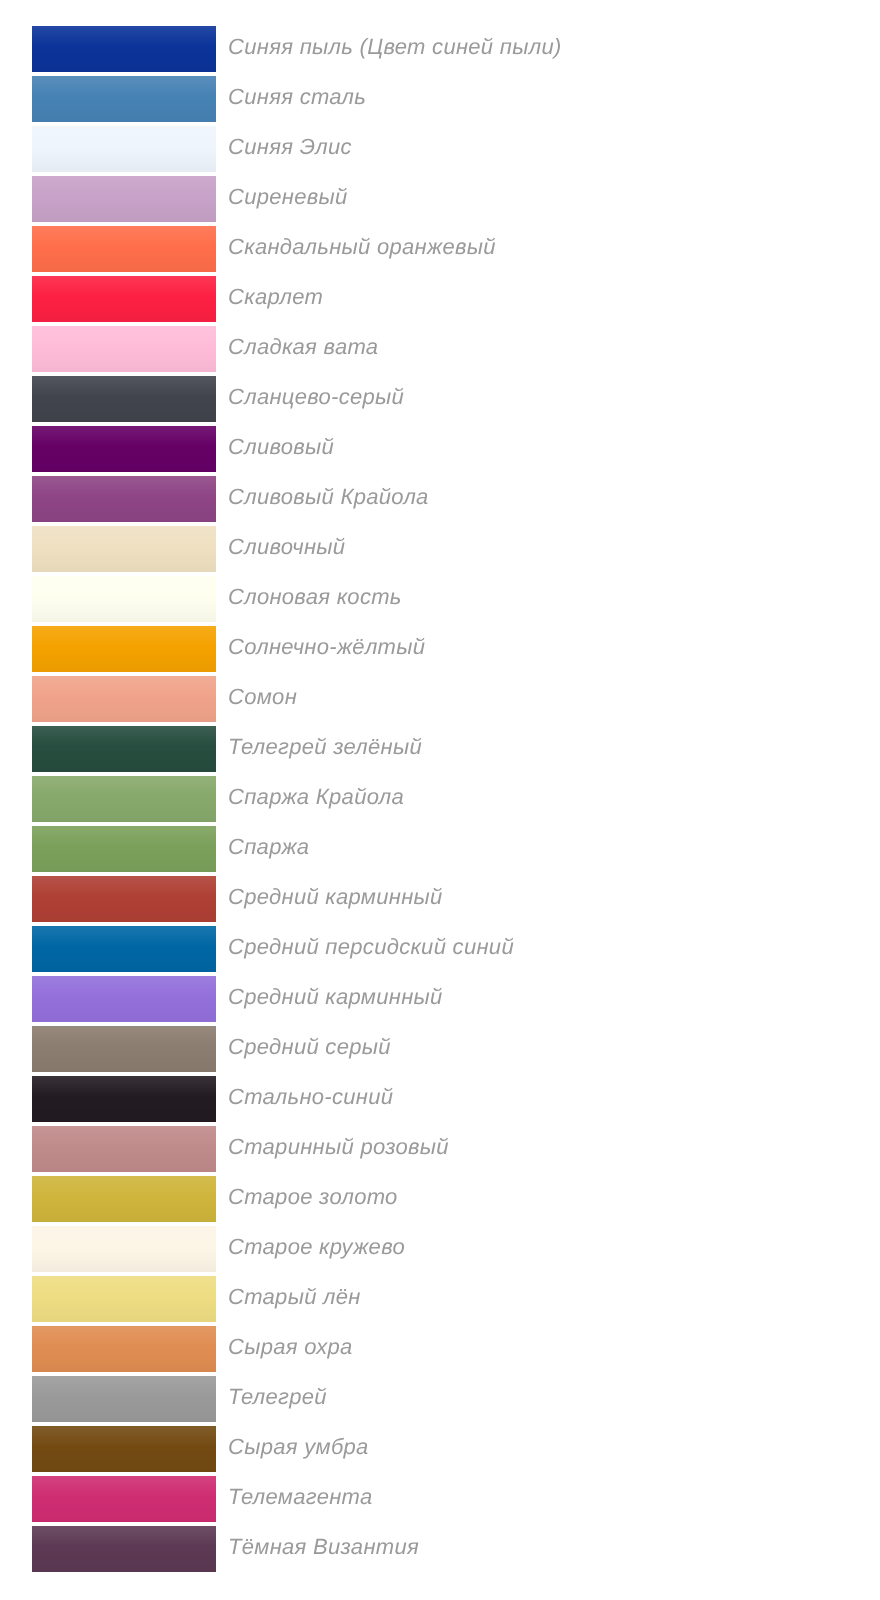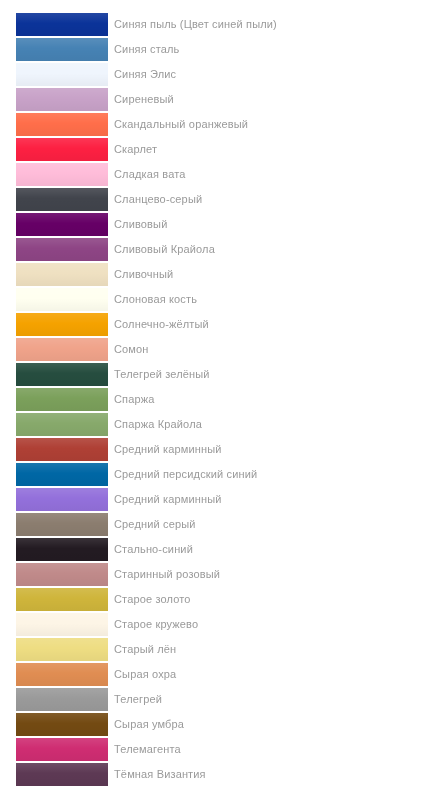--- a/index.html
+++ b/index.html
@@ -18,20 +18,21 @@
   #color-list {
     display: block;
     padding-top: 12px;
     box-sizing: border-box;
   }
   .color-row {
     display: flex;
     align-items: center;
     height: 25px;
     box-sizing: border-box;
+    font-style: italic;
   }
   .swatch {
     width: 92px;
     height: 23px;
     margin-left: 16px;
     flex: 0 0 auto;
     box-sizing: border-box;
     background-image: linear-gradient(to bottom,
         rgba(255,255,255,0.10) 0%,
         rgba(255,255,255,0.00) 45%,
@@ -107,26 +108,26 @@
     </div>
     <div class="color-row">
       <div class="swatch" style="background-color: rgb(240, 163, 138);"></div>
       <div class="color-label">Сомон</div>
     </div>
     <div class="color-row">
       <div class="swatch" style="background-color: rgb(38, 77, 63);"></div>
       <div class="color-label">Телегрей зелёный</div>
     </div>
     <div class="color-row">
+      <div class="swatch" style="background-color: rgb(135, 169, 107);"></div>
+      <div class="color-label">Спаржа Крайола</div>
+    </div>
+    <div class="color-row">
       <div class="swatch" style="background-color: rgb(123, 160, 91);"></div>
       <div class="color-label">Спаржа</div>
-    </div>
-    <div class="color-row">
-      <div class="swatch" style="background-color: rgb(135, 169, 107);"></div>
-      <div class="color-label">Спаржа Крайола</div>
     </div>
     <div class="color-row">
       <div class="swatch" style="background-color: rgb(175, 64, 53);"></div>
       <div class="color-label">Средний карминный</div>
     </div>
     <div class="color-row">
       <div class="swatch" style="background-color: rgb(0, 103, 165);"></div>
       <div class="color-label">Средний персидский синий</div>
     </div>
     <div class="color-row">

